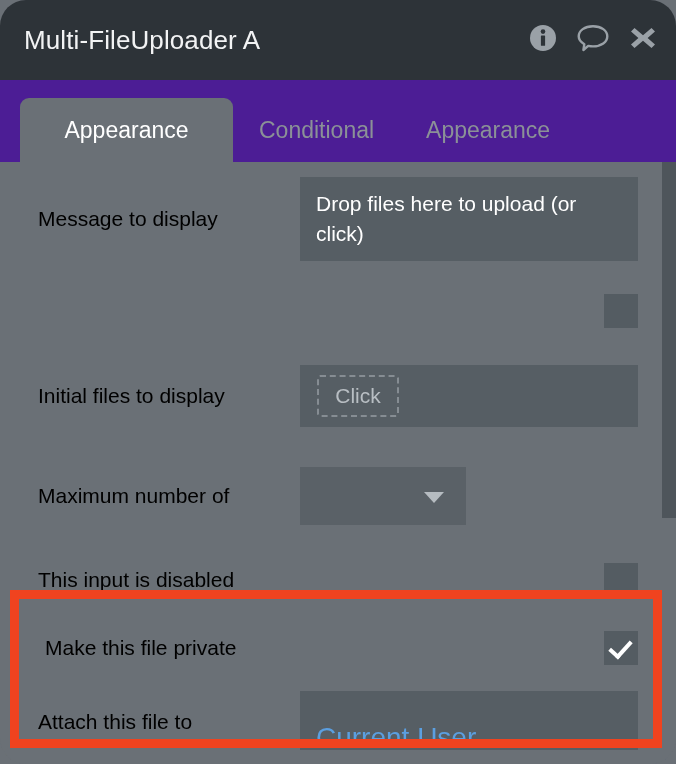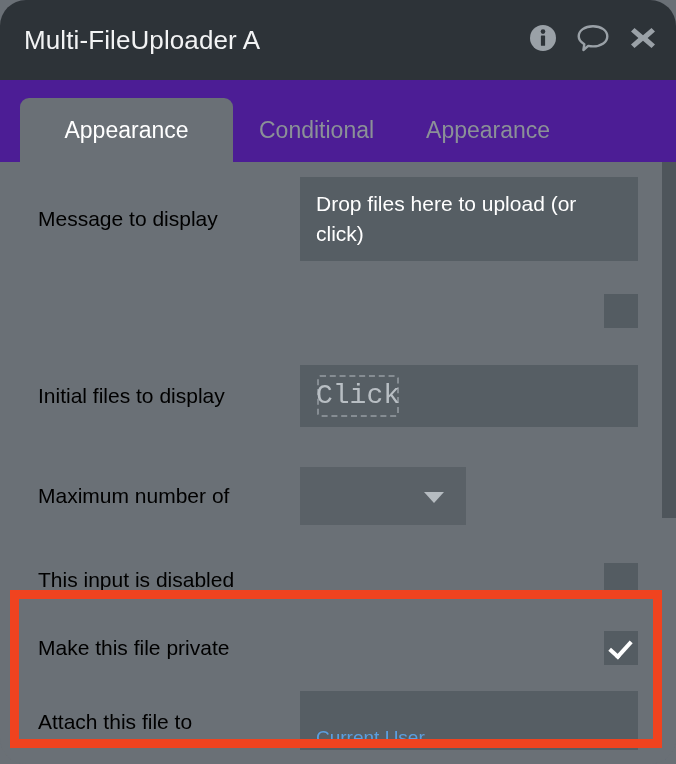--- a/index.html
+++ b/index.html
@@ -132,35 +132,34 @@
     font-size: 21px;
     box-sizing: border-box;
     padding: 12px 16px;
     line-height: 1.42;
   }
   .field.wide { width: 338px; }
   .field.msg  { height: 84px; }
   .field.files{ height: 62px; padding: 0; position: relative; }
   .field.attach { height: 62px; display: flex; align-items: center; }
 
-  .attach-val { color: #5b9fe0; font-size: 19px; margin-top: 32px; }
+  .attach-val { color: #5b9fe0; font-size: 28px; margin-top: 32px; }
 
   .click-btn {
     position: absolute;
     left: 17px; top: 10px;
     width: 82px; height: 42px;
     border: 2px dashed #868d93;
     border-radius: 3px;
     color: #b8bec3;
-    font-size: 28px;
+    font-size: 21px;
     display: flex;
     align-items: center;
     justify-content: center;
     box-sizing: border-box;
-    font-family: Liberation Mono, monospace;
   }
 
   .select {
     width: 166px; height: 58px;
     background: #5a6167;
     position: relative;
     box-sizing: border-box;
   }
   .caret {
     position: absolute;
@@ -188,21 +187,21 @@
     transform: rotate(42deg);
   }
   .spacer { flex: 1 1 auto; }
 
   
   #row-message   { height: 114px; align-items: center; }
   #row-mandatory { height: 70px; }
   #row-initial   { height: 100px; align-items: center; }
   #row-maximum   { height: 100px; align-items: center; }
   #row-disabled  { height: 68px; }
-  #row-private   { height: 68px; }
+  #row-private   { height: 68px; margin-left: 7px; }
   #row-attach    { height: 80px; align-items: center; }
 
   
   .highlight {
     position: absolute;
     left: 10px;
     top: 428px;
     width: 652px;
     height: 158px;
     border: 9px solid #f0431f;

